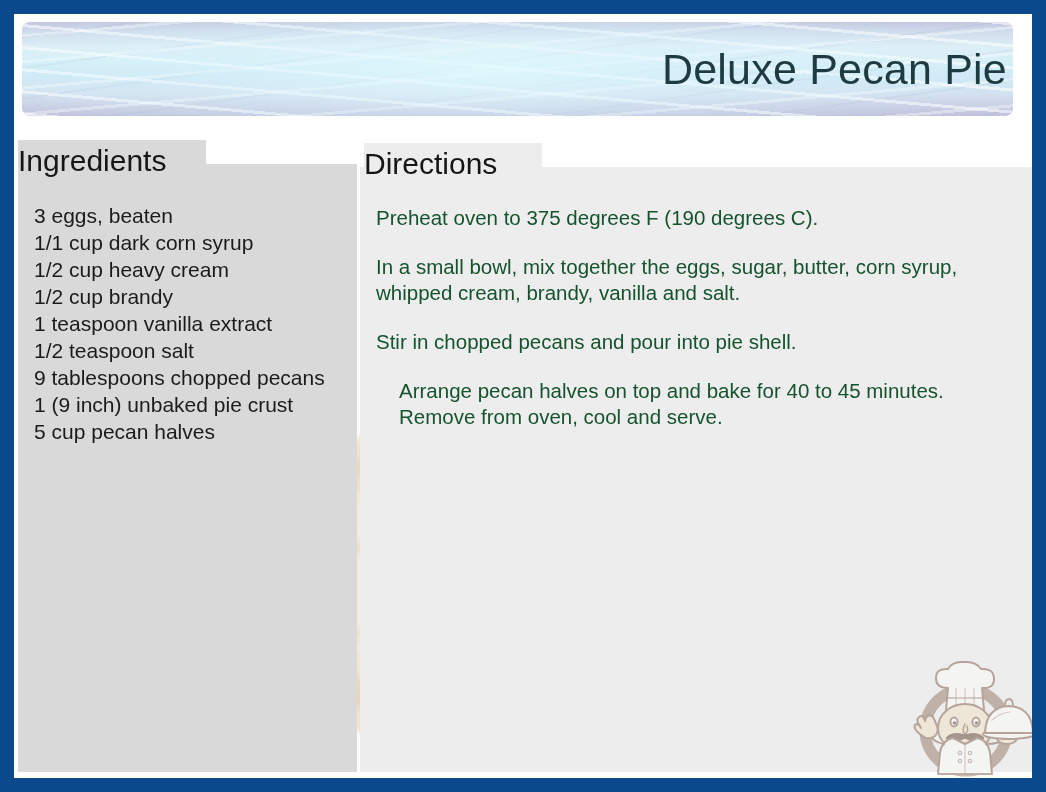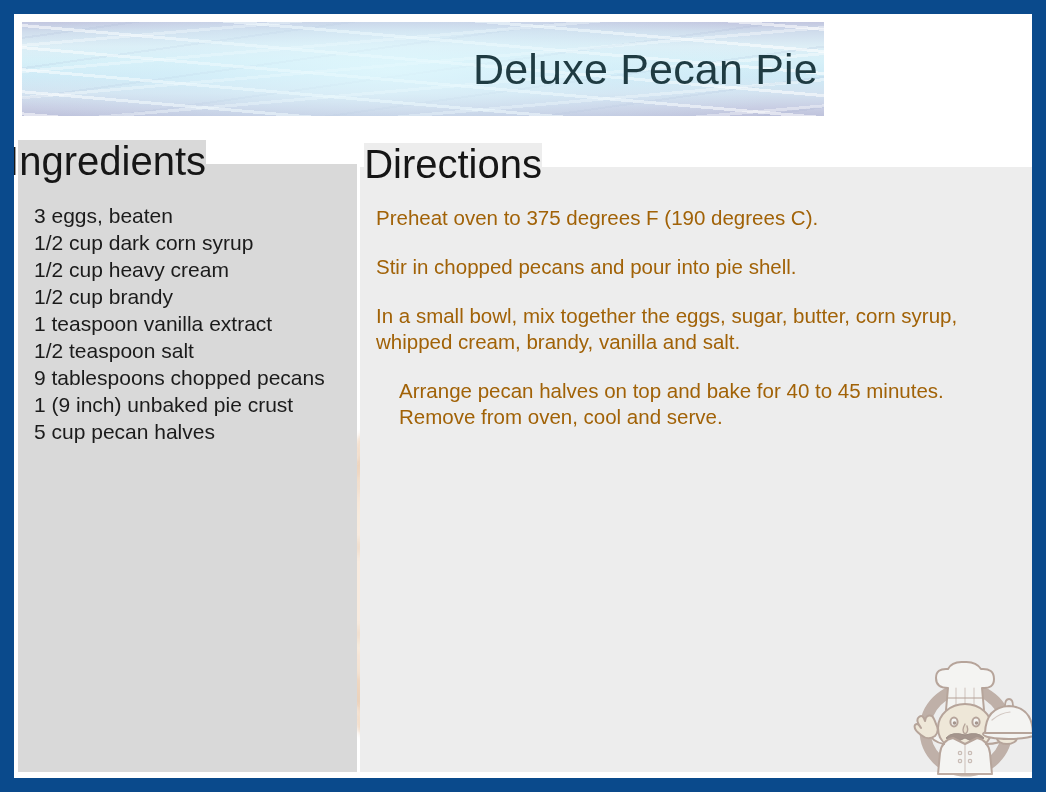--- a/index.html
+++ b/index.html
@@ -26,32 +26,33 @@
     height: 764px;
     background: #ffffff;
     overflow: hidden;
   }
 
   
   #banner {
     position: absolute;
     left: 8px;
     top: 8px;
-    width: 802px;
+    width: 991px;
     height: 94px;
     overflow: hidden;
     background: linear-gradient(to bottom,
         #c3c7e0 0%,
         #cfdcec 10%,
         #ddeef6 26%,
         #d6f0f8 42%,
         #cfeaf6 58%,
         #d3e2f0 76%,
         #c8cde3 92%,
         #bfc3dc 100%);
+    border-radius: 8px;
   }
   #banner .weave {
     position: absolute;
     inset: -40px -40px;
     background-image:
       repeating-linear-gradient(5deg,
         rgba(255,255,255,0.55) 0px, rgba(255,255,255,0.55) 3px,
         rgba(255,255,255,0.0) 3px, rgba(255,255,255,0.0) 22px),
       repeating-linear-gradient(-5deg,
         rgba(255,255,255,0.38) 0px, rgba(255,255,255,0.38) 3px,
@@ -114,24 +115,23 @@
     background: #ededed;
   }
 
   
   .tab {
     position: absolute;
     box-sizing: border-box;
     height: 42px;
     display: flex;
     align-items: center;
-    font-size: 40px;
+    font-size: 30px;
     color: #161616;
     white-space: nowrap;
-    justify-content: flex-end;
   }
   #ingredients-tab {
     left: 4px;
     top: 126px;
     width: 188px;
     background: #d9d9d9;
   }
   #directions-tab {
     left: 350px;
     top: 129px;
@@ -152,21 +152,21 @@
   }
   #ingredients-list .ing-item { display: block; }
 
   #directions-body {
     position: absolute;
     left: 362px;
     top: 191px;
     width: 640px;
     font-size: 20.5px;
     line-height: 26px;
-    color: #a16207;
+    color: #14532d;
   }
   #directions-body p {
     margin: 0 0 23px 0;
   }
   #directions-body p:last-child { margin-bottom: 0; margin-left: 23px; }
 
   
   #chef-logo {
     position: absolute;
     left: 894px;
@@ -271,38 +271,38 @@
         </g>
       </svg>
     </div>
 
     <div class="panel" id="ingredients-panel"></div>
     <div class="tab" id="ingredients-tab">
       <span>Ingredients</span>
     </div>
     <div id="ingredients-list">
         <span class="ing-item">3 eggs, beaten</span>
-        <span class="ing-item">1/2 cup dark corn syrup</span>
+        <span class="ing-item">1/1 cup dark corn syrup</span>
         <span class="ing-item">1/2 cup heavy cream</span>
         <span class="ing-item">1/2 cup brandy</span>
         <span class="ing-item">1 teaspoon vanilla extract</span>
         <span class="ing-item">1/2 teaspoon salt</span>
         <span class="ing-item">9 tablespoons chopped pecans</span>
         <span class="ing-item">1 (9 inch) unbaked pie crust</span>
         <span class="ing-item">5 cup pecan halves</span>
       </div>
 
     <div class="panel" id="directions-panel"></div>
     <div class="tab" id="directions-tab">
       <span>Directions</span>
     </div>
     <div id="directions-body">
         <p>Preheat oven to 375  degrees F (190 degrees C).</p>
+        <p>In a small bowl, mix together the eggs, sugar, butter, corn syrup, whipped cream, brandy, vanilla and salt.</p>
         <p>Stir in chopped pecans and pour into pie shell.</p>
-        <p>In a small bowl, mix together the eggs, sugar, butter, corn syrup, whipped cream, brandy, vanilla and salt.</p>
         <p>Arrange pecan halves on top and bake for 40 to 45 minutes. Remove from oven, cool and serve.</p>
       </div>
 
     <div id="chef-logo">
       <svg viewBox="0 0 126 120" xmlns="http://www.w3.org/2000/svg">
         <g stroke="#8a6a58" stroke-width="2" fill="#fbfaf7" stroke-linejoin="round" stroke-linecap="round">
 
           <circle cx="58" cy="72" r="41" fill="none" stroke="#8a6a58" stroke-width="11" opacity="0.85"></circle>
 
           <path d="M38 52 L40 30 Q28 30 28 20 Q28 10 40 11 Q44 3 56 4 Q68 3 73 11 Q86 10 86 21 Q86 31 74 30 L76 52 Z"></path>

